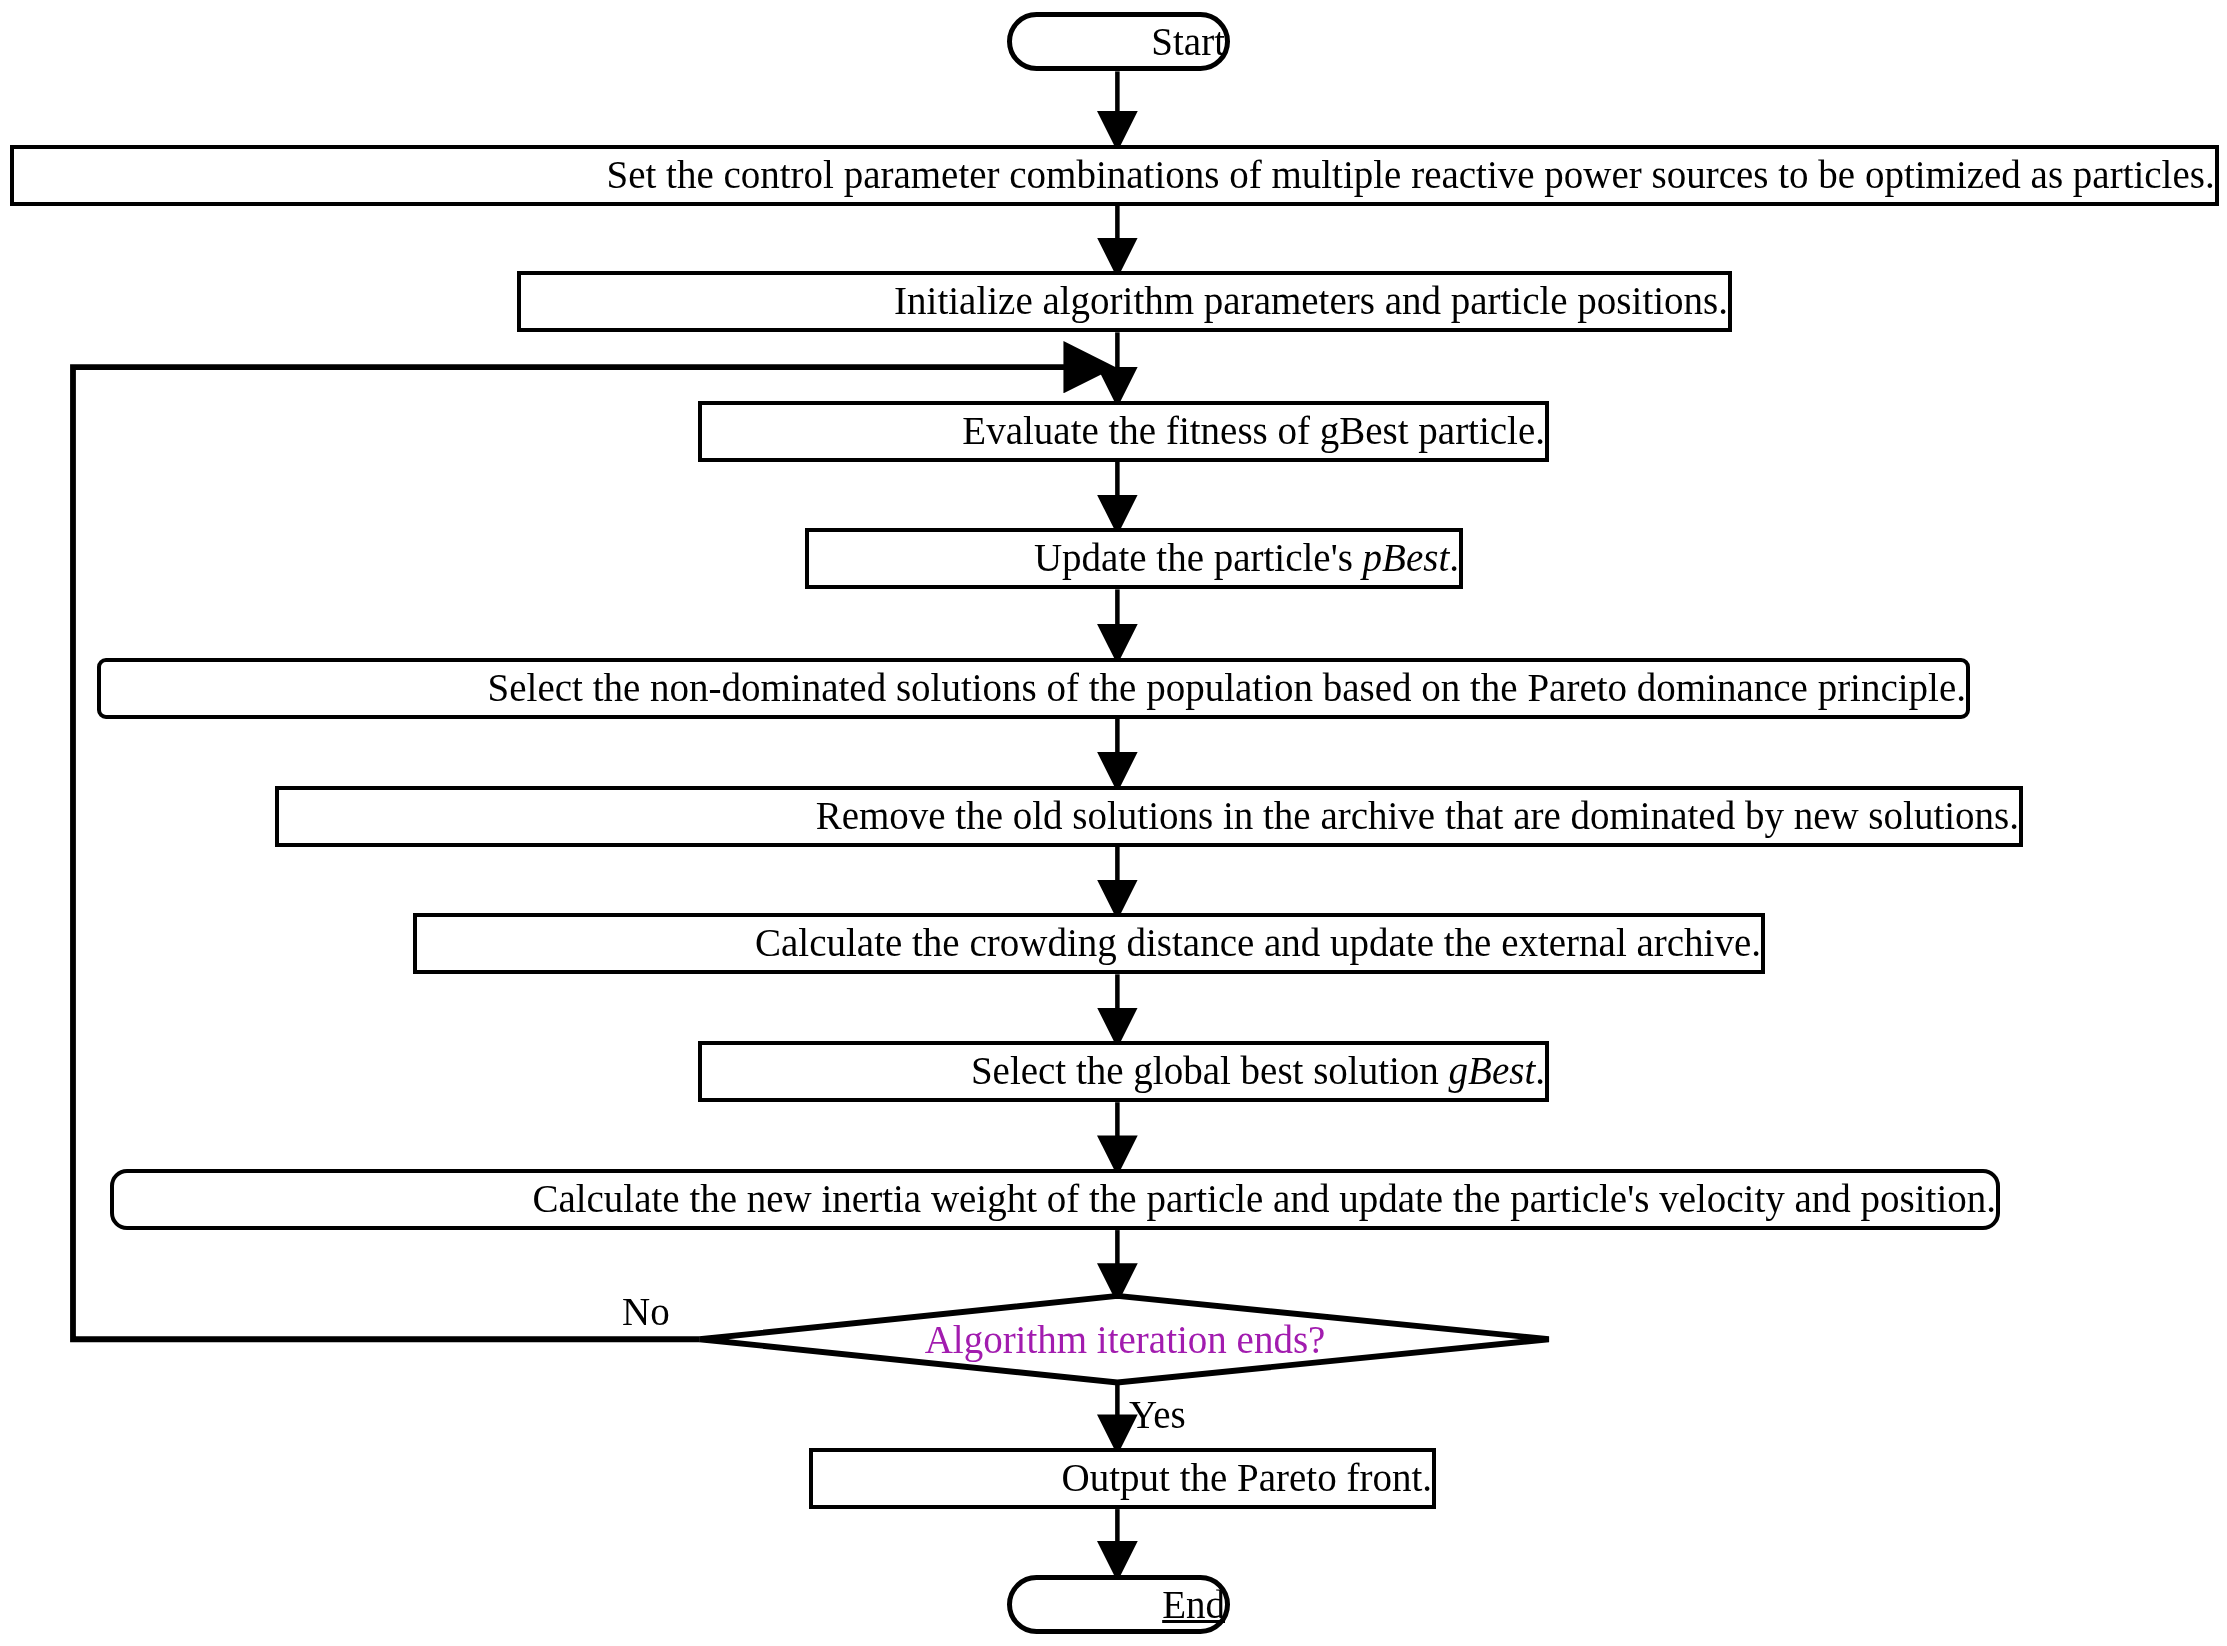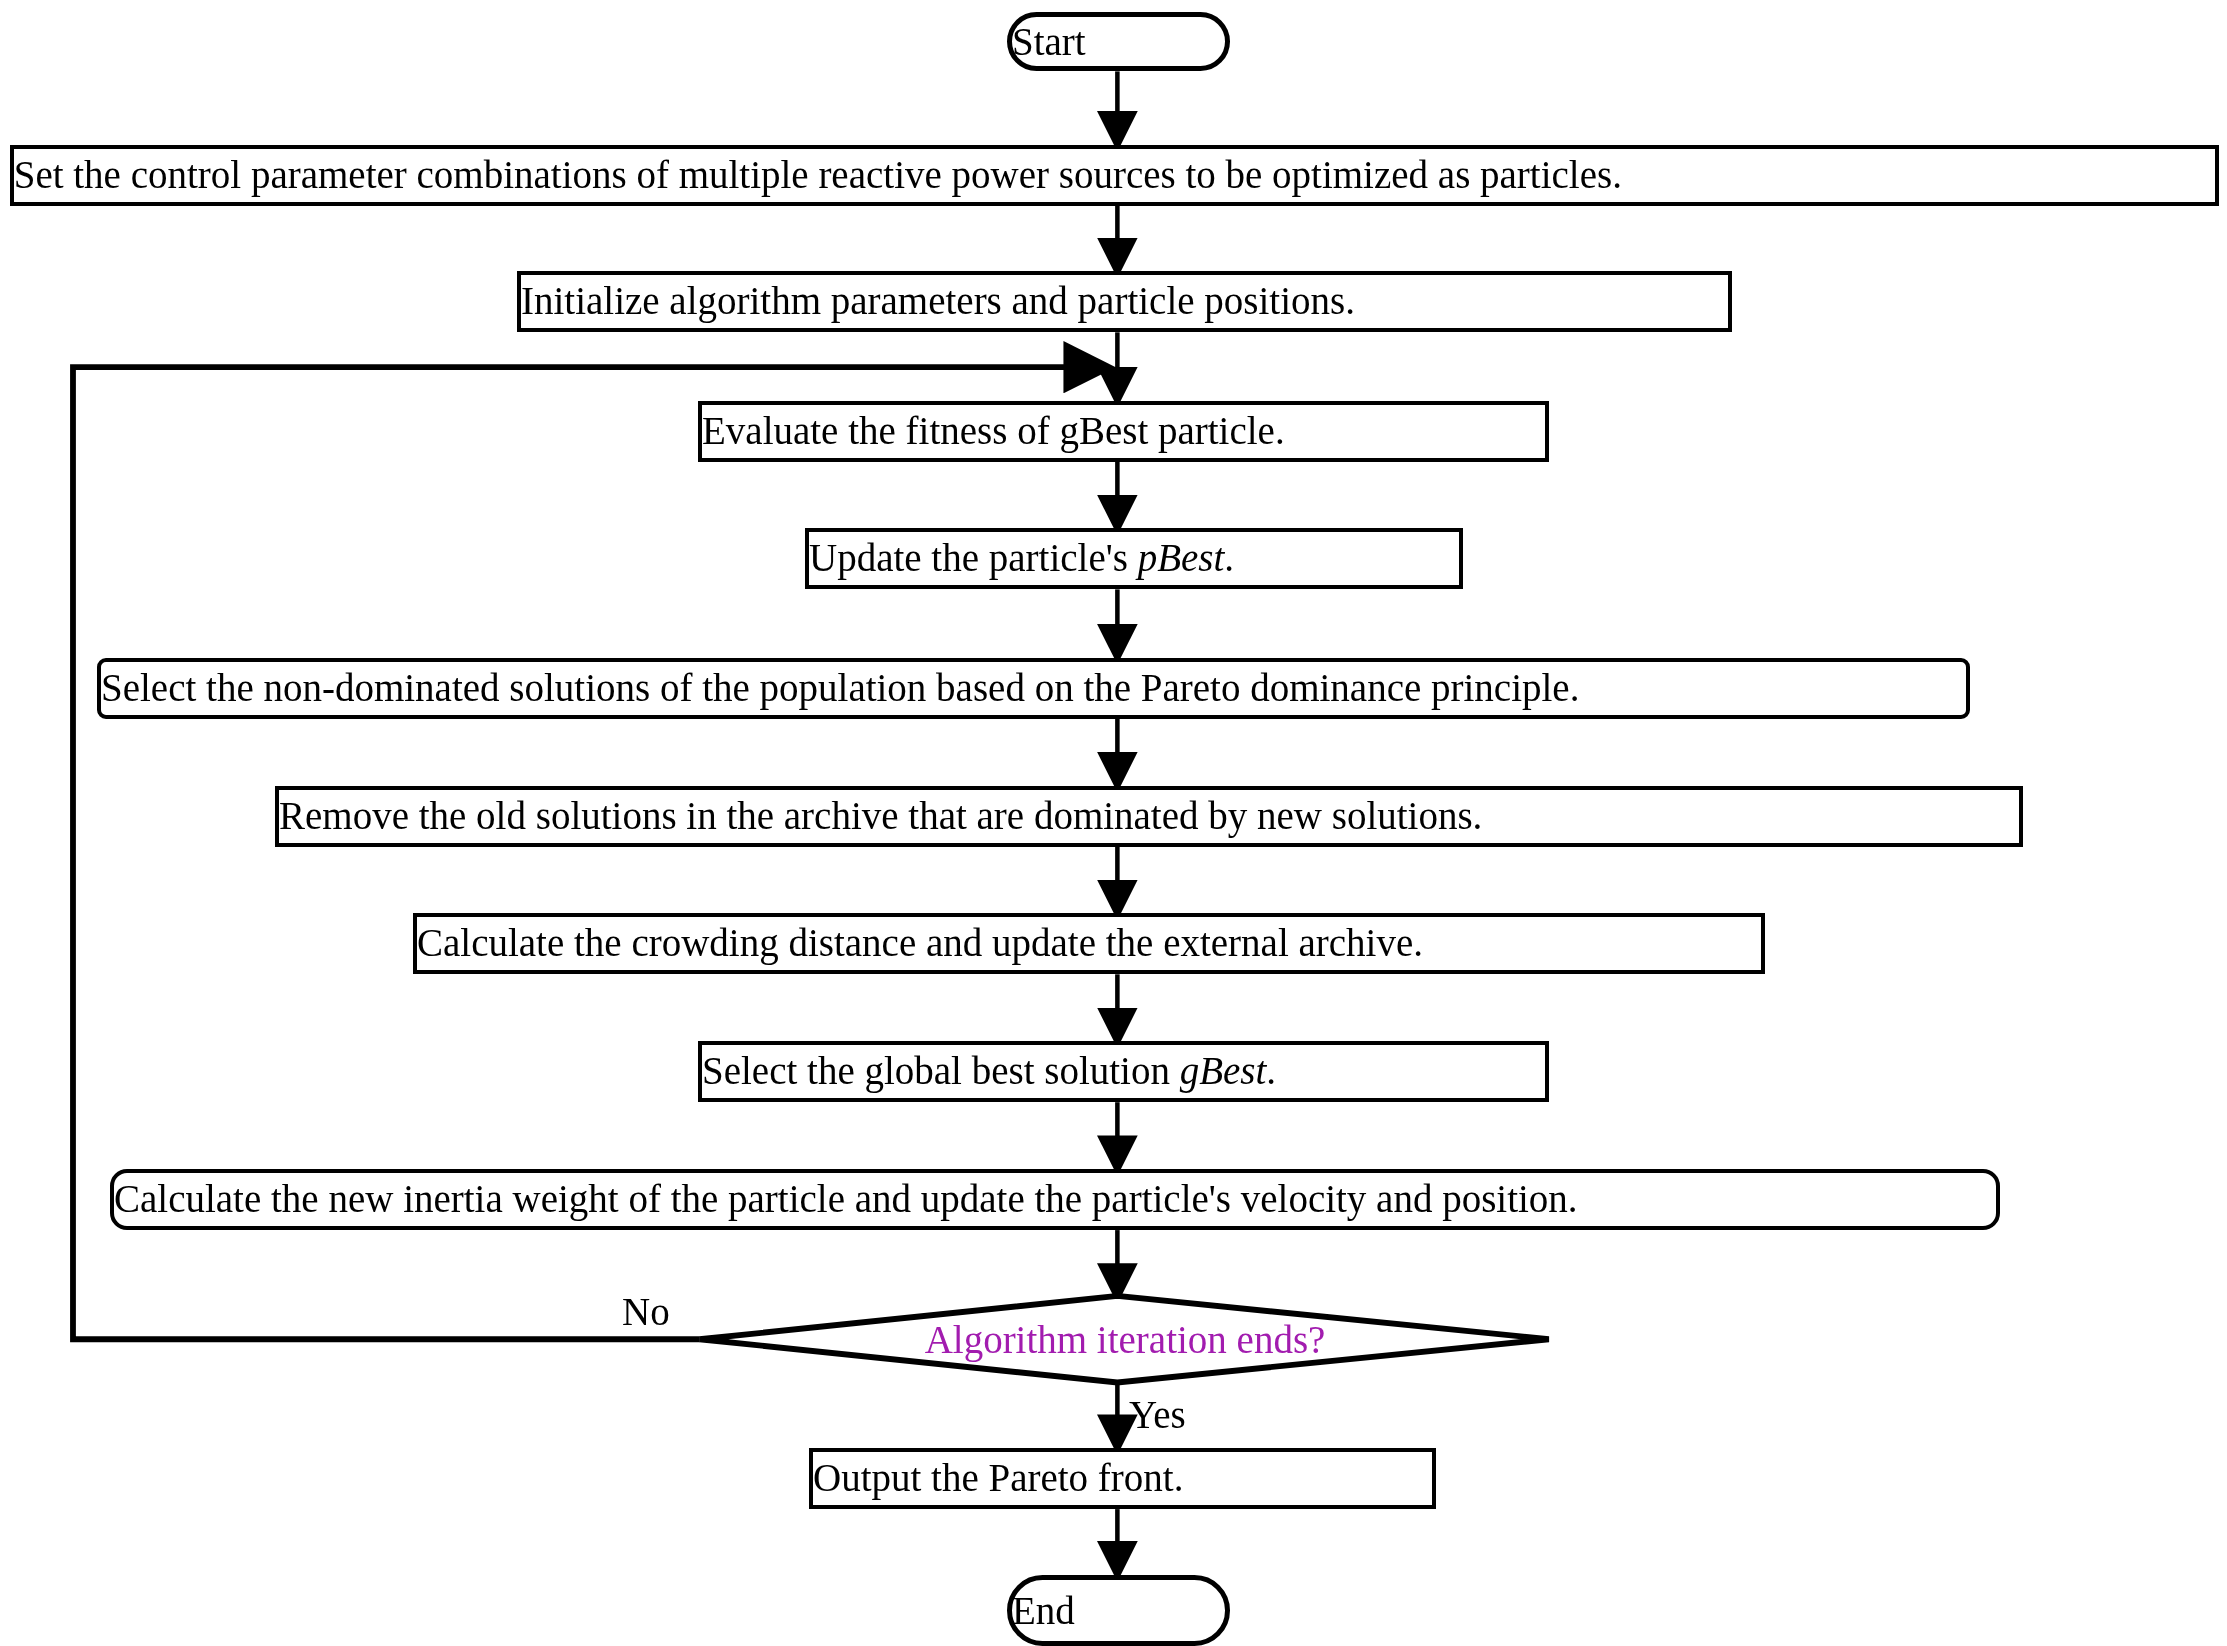--- a/index.html
+++ b/index.html
@@ -20,21 +20,21 @@
     left: 0;
     top: 0;
     width: 2227px;
     height: 1647px;
   }
   .node {
     position: absolute;
     box-sizing: border-box;
     display: flex;
     align-items: center;
-    justify-content: flex-start;
+    justify-content: flex-end;
     color: #000000;
     background: #ffffff;
     text-align: center;
     white-space: nowrap;
   }
   .proc {
     border: 4.5px solid #000000;
     font-size: 39px;
     line-height: 1.05;
   }
@@ -157,18 +157,18 @@
   </div>
 
   <div class="edge-label" style="left:1129px; top:1392px;">
     <span>Yes</span>
   </div>
 
   <div class="node proc" style="left:809px; top:1448px; width:627px; height:61px;">
     <span>Output the Pareto front.</span>
   </div>
 
-  <div class="node term" style="left:1007px; top:1575px; width:223px; height:71px;">
+  <div class="node term" style="left:1007px; top:1575px; width:223px; height:59px;text-decoration:underline;">
     <span>End</span>
   </div>
 
 </div>
 
 
 </body></html>

